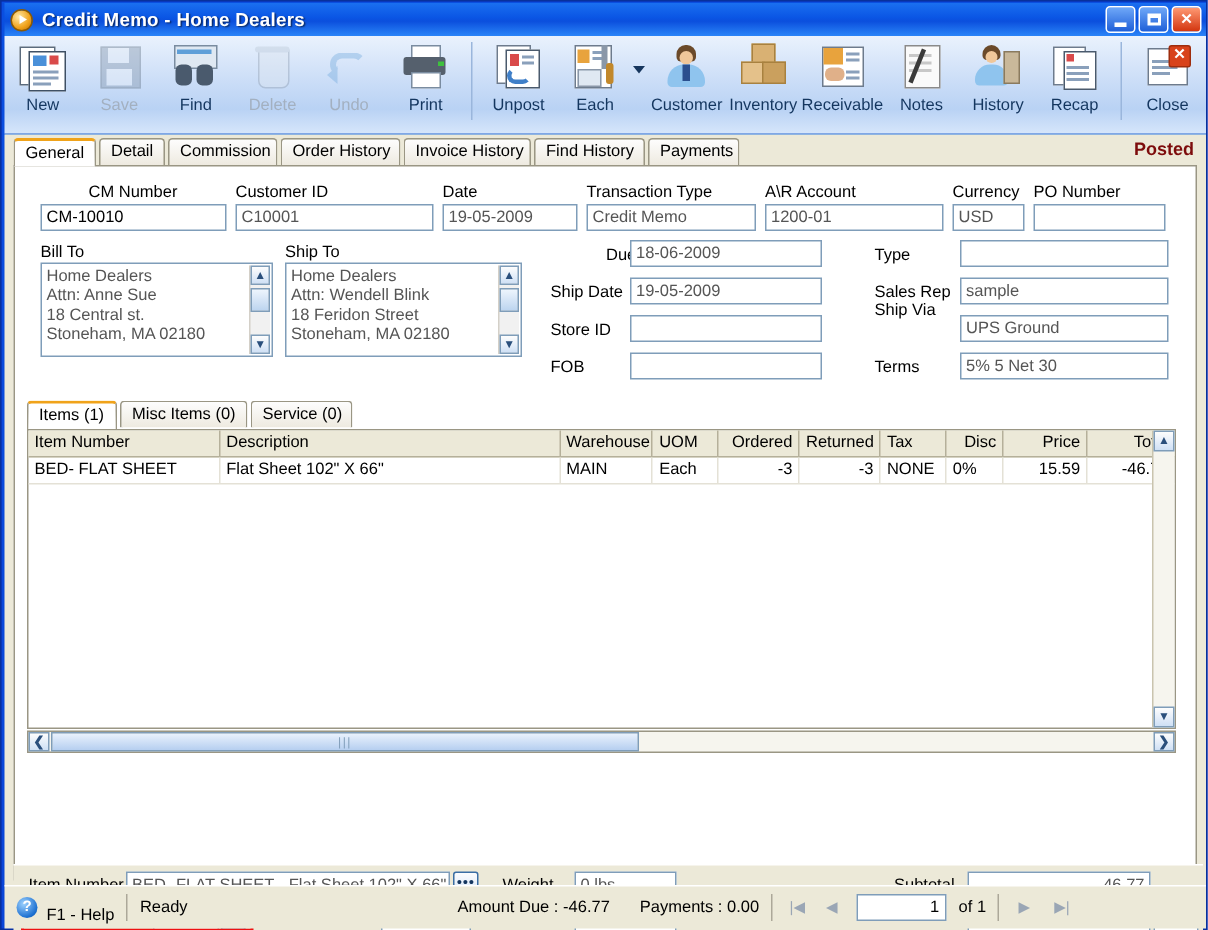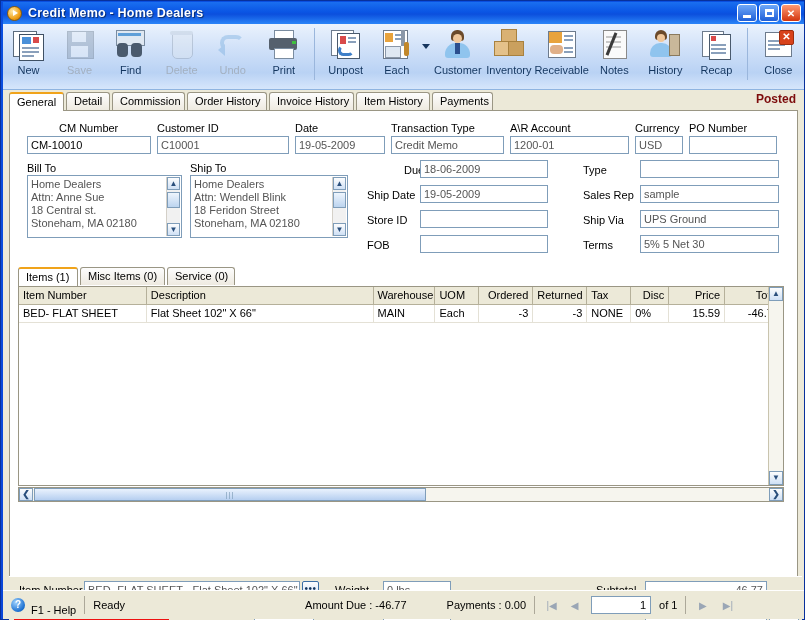--- a/index.html
+++ b/index.html
@@ -376,21 +376,21 @@
   </div>
 
   <div class="client">
 
     <div class="tabstrip">
       <div class="tab active" style="left:0px;width:55px;">General</div>
       <div class="tab" style="left:57px;width:44px;">Detail</div>
       <div class="tab" style="left:103px;width:73px;">Commission</div>
       <div class="tab" style="left:178px;width:80px;">Order History</div>
       <div class="tab" style="left:260px;width:85px;">Invoice History</div>
-      <div class="tab" style="left:347px;width:74px;">Item History</div>
+      <div class="tab" style="left:347px;width:74px;">Find History</div>
       <div class="tab" style="left:423px;width:61px;">Payments</div>
     </div>
     <div class="posted">Posted</div>
 
     <div class="tabpanel">
 
       <div class="lbl" style="left:17px;top:11px;margin-left:32px;">CM Number</div>
       <div class="lbl" style="left:147px;top:11px;">Customer ID</div>
       <div class="lbl" style="left:285px;top:11px;">Date</div>
       <div class="lbl" style="left:381px;top:11px;">Transaction Type</div>
@@ -438,21 +438,21 @@
       <div class="lbl" style="left:357px;top:103px;">Store ID</div>
       <div class="lbl" style="left:357px;top:128px;">FOB</div>
 
       <div class="fld" style="left:410px;top:49px;width:128px;">18-06-2009</div>
       <div class="fld" style="left:410px;top:74px;width:128px;">19-05-2009</div>
       <div class="fld" style="left:410px;top:99px;width:128px;"></div>
       <div class="fld" style="left:410px;top:124px;width:128px;"></div>
 
       <div class="lbl" style="left:573px;top:53px;">Type</div>
       <div class="lbl" style="left:573px;top:78px;">Sales Rep</div>
-      <div class="lbl" style="left:573px;top:103px;">Ship Via</div>
+      <div class="lbl" style="left:573px;top:90px;">Ship Via</div>
       <div class="lbl" style="left:573px;top:128px;">Terms</div>
 
       <div class="fld" style="left:630px;top:49px;width:139px;"></div>
       <div class="fld" style="left:630px;top:74px;width:139px;">sample</div>
       <div class="fld" style="left:630px;top:99px;width:139px;">UPS Ground</div>
       <div class="fld" style="left:630px;top:124px;width:139px;">5% 5 Net 30</div>
 
       <div class="itemstabs" style="position:absolute;left:8px;top:156px;">
         <div class="tab active" style="left:0px;width:60px;">Items (1)</div>
         <div class="tab" style="left:62px;width:85px;">Misc Items (0)</div>
@@ -529,21 +529,21 @@
     </div>
 
   </div>
 
   <div class="status">
     <div class="help-ico">?</div>
     <div style="margin-left:6px;margin-top:10px;">F1 - Help</div>
     <div class="st-sep"></div>
     <div>Ready</div>
     <div style="margin-left:180px;">Amount Due : -46.77</div>
-    <div style="margin-left:40px;">Payments : 0.00</div>
+    <div style="margin-left:20px;">Payments : 0.00</div>
     <div class="st-sep"></div>
     <div class="nav-btn">|◀</div>
     <div class="nav-btn" style="margin-left:6px;">◀</div>
     <div class="pagebox" style="margin-left:8px;">1</div>
     <div style="margin-left:8px;">of  1</div>
     <div class="st-sep"></div>
     <div class="nav-btn">▶</div>
     <div class="nav-btn" style="margin-left:8px;">▶|</div>
   </div>
 

